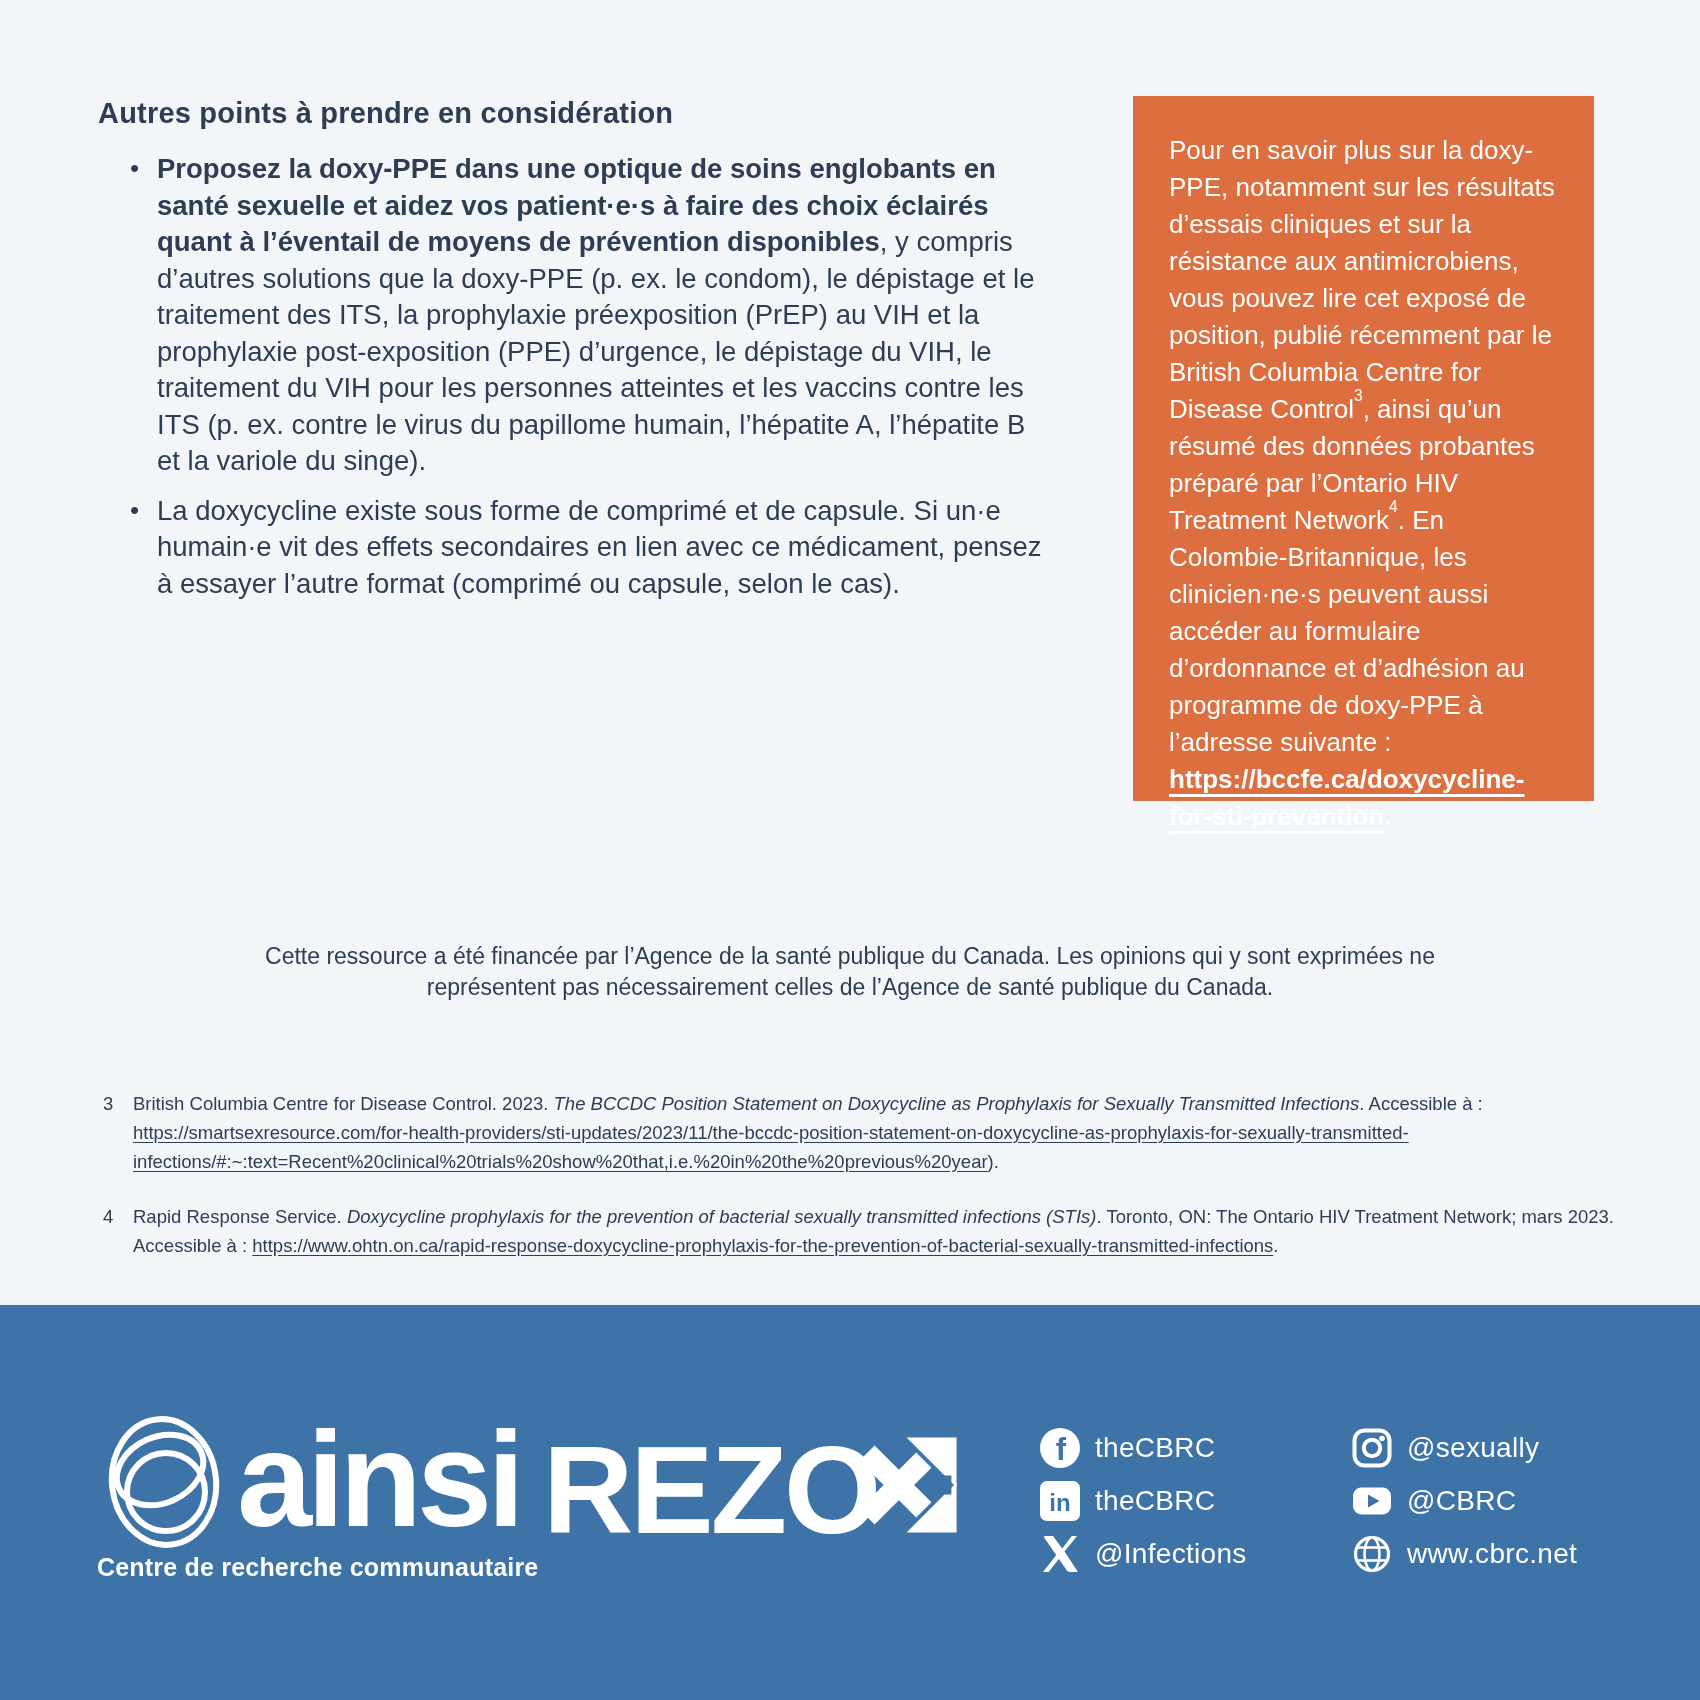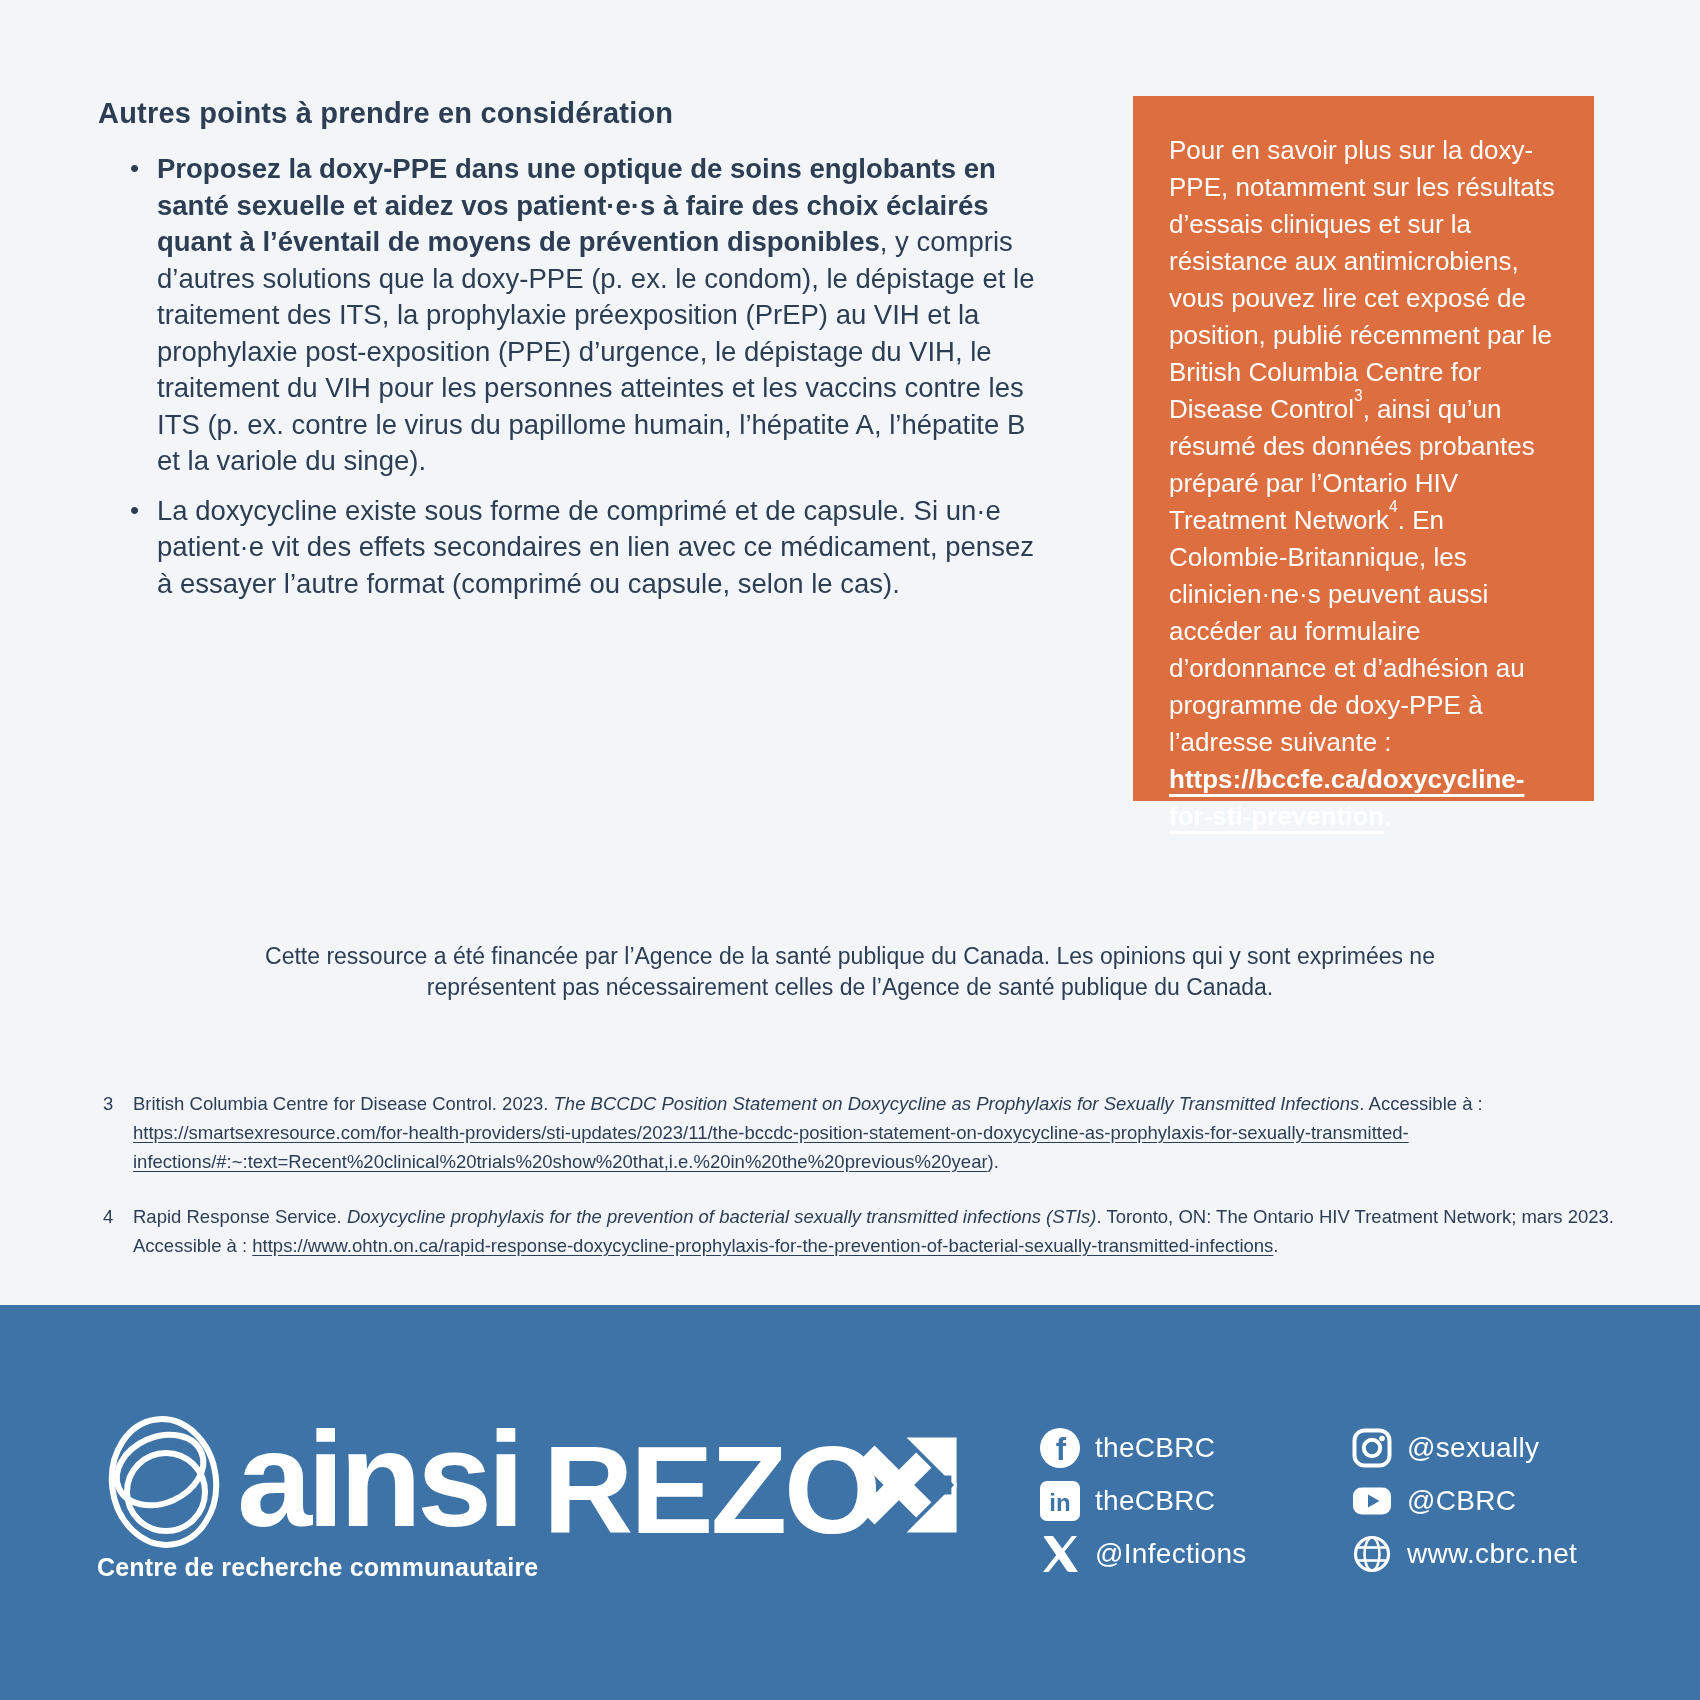--- a/index.html
+++ b/index.html
@@ -118,21 +118,21 @@
 
   <h1 class="heading">Autres points à prendre en considération</h1>
 
   <ul class="bullets">
     <li>
       <span class="marker">•</span>
       <span class="lead">Proposez la doxy-PPE dans une optique de soins englobants en santé sexuelle et aidez vos patient·e·s à faire des choix éclairés quant à l’éventail de moyens de prévention disponibles</span><span>, y compris d’autres solutions que la doxy-PPE (p. ex. le condom), le dépistage et le traitement des ITS, la prophylaxie préexposition (PrEP) au VIH et la prophylaxie post-exposition (PPE) d’urgence, le dépistage du VIH, le traitement du VIH pour les personnes atteintes et les vaccins contre les ITS (p. ex. contre le virus du papillome humain, l’hépatite A, l’hépatite B et la variole du singe).</span>
     </li>
     <li>
       <span class="marker">•</span>
-      <span>La doxycycline existe sous forme de comprimé et de capsule. Si un·e patient·e vit des effets secondaires en lien avec ce médicament, pensez à essayer l’autre format (comprimé ou capsule, selon le cas).</span>
+      <span>La doxycycline existe sous forme de comprimé et de capsule. Si un·e humain·e vit des effets secondaires en lien avec ce médicament, pensez à essayer l’autre format (comprimé ou capsule, selon le cas).</span>
     </li>
   </ul>
 
   <div class="callout">
     <span>Pour en savoir plus sur la doxy-PPE, notamment sur les résultats d’essais cliniques et sur la résistance aux antimicrobiens, vous pouvez lire cet exposé de position, publié récemment par le British Columbia Centre for Disease Control</span><sup>3</sup><span>, ainsi qu’un résumé des données probantes préparé par l’Ontario HIV Treatment Network</span><sup>4</sup><span>. En Colombie-Britannique, les clinicien·ne·s peuvent aussi accéder au formulaire d’ordonnance et d’adhésion au programme de doxy-PPE à l’adresse suivante : </span><a class="link" href="#">https://bccfe.ca/doxycycline-for-sti-prevention</a><span>.</span>
   </div>
 
   <p class="disclaimer">Cette ressource a été financée par l’Agence de la santé publique du Canada. Les opinions qui y sont exprimées ne représentent pas nécessairement celles de l’Agence de santé publique du Canada.</p>
 
   <div class="footnote footnote-3">

